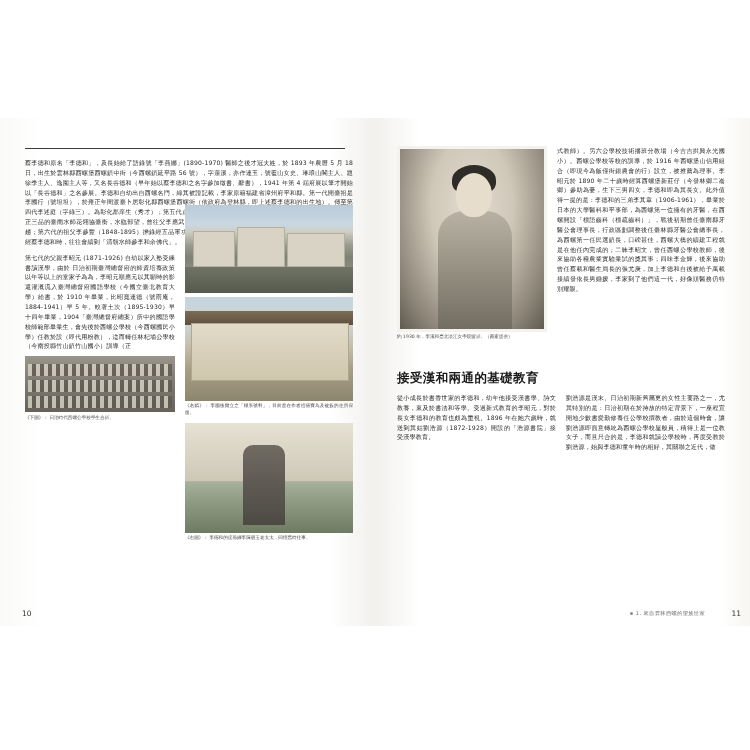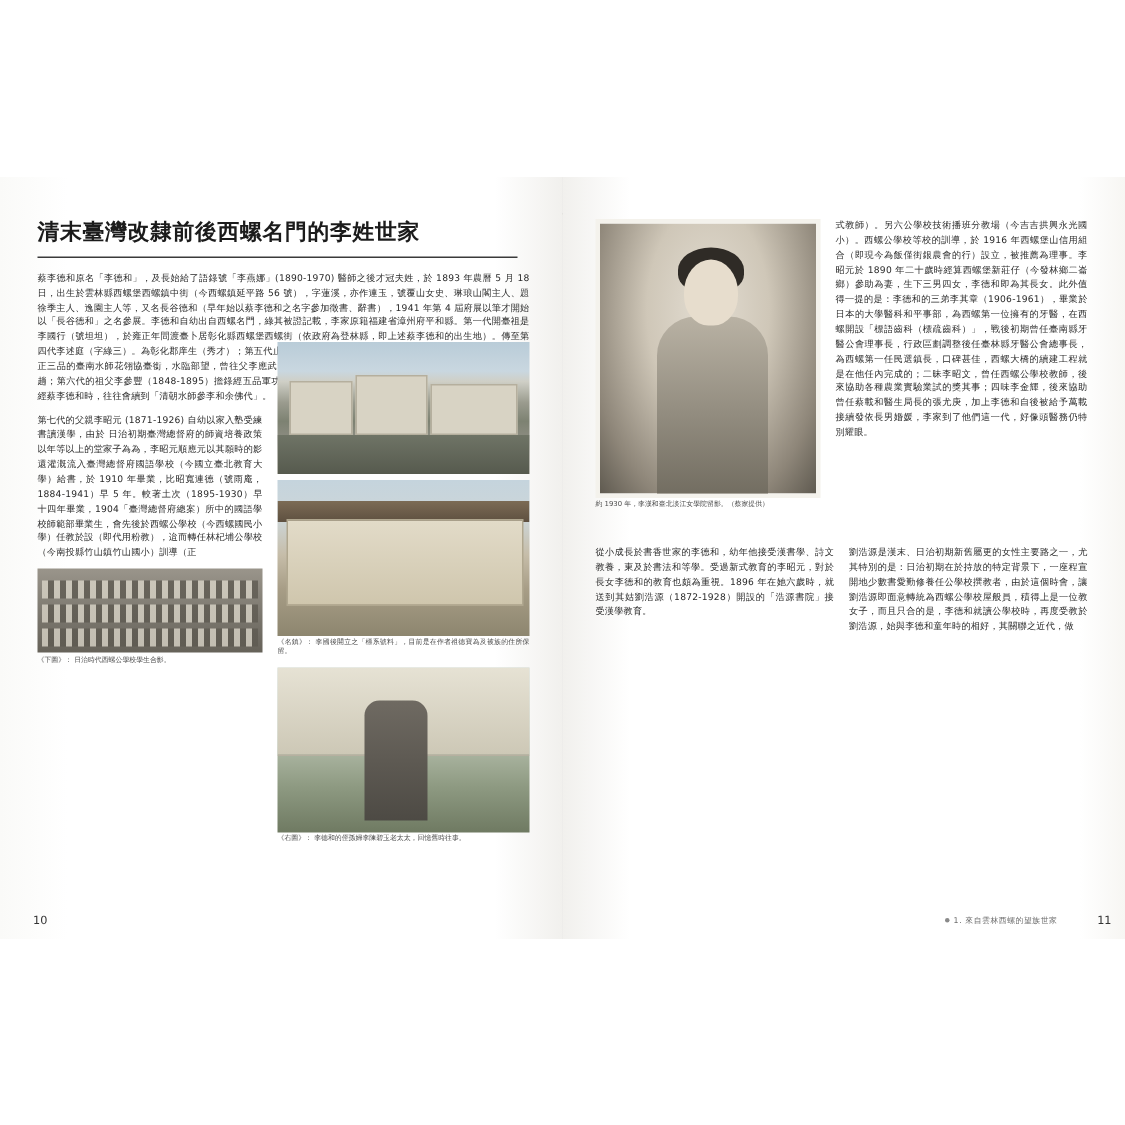--- a/index.html
+++ b/index.html
@@ -256,21 +256,20 @@
 <body>
 
 <div id="page">
   <div class="spread">
 
     <div class="top-rule"></div>
     <div class="gutter"></div>
 
     <div class="page-half page-left">
 
-      <h1 class="article-title">清末臺灣改隸前後西螺名門的李姓世家</h1>
       <div class="title-rule"></div>
 
       <div class="lp-text-top">
         <p class="body">蔡李德和原名「李德和」，及長始給了語錄號「李燕娜」(1890-1970) 醫師之後才冠夫姓，於 1893 年農曆 5 月 18 日，出生於雲林縣西螺堡西螺鎮中街（今西螺鎮延平路 56 號），字蓮溪，亦作連玉，號覆山女史、琳琅山閣主人、題徐季主人、逸園主人等，又名長谷德和（早年始以蔡李德和之名字參加徵書、辭書），1941 年第 4 屆府展以筆才開始以「長谷德和」之名參展。李德和自幼出自西螺名門，綠其被證記載，李家原籍福建省漳州府平和縣。第一代開臺祖是李國行（號坦坦），於雍正年間渡臺卜居彰化縣西螺堡西螺街（依政府為登林縣，即上述蔡李德和的出生地）。傳至第四代李述庭（字綠三）。為彰化郡庠生（秀才）；第五代止庭成、威魯年間出生：其官 3 等宦祖祖李三萬（朝宗）者至正三品的臺南水師花翎協臺銜，水臨部望，曾往父李應武（朝祥）官至武職千總，曾教授李三萬 官至臨臺水師中營總趟；第六代的祖父李參豐（1848-1895）擔錄經五品軍功，後來多為體格。由於其曾伯祖的官階為最高，因而看見介經蔡李德和時，往往會續到「清朝水師參李和余佛代」。</p>
       </div>
 
       <div class="lp-lower">
 
         <div class="lp-col-text">
           <p class="body">第七代的父親李昭元 (1871-1926) 自幼以家入塾受練書讀漢學，由於 日治初期臺灣總督府的師資培養政策以年等以上的堂家子為為，李昭元順應元以其願時的影還灌溉流入臺灣總督府國語學校（今國立臺北教育大學）給書，於 1910 年畢業，比昭寬連德（號雨庵，1884-1941）早 5 年。較著土次（1895-1930）早十四年畢業，1904「臺灣總督府總案）所中的國語學校師範部畢業生，會先後於西螺公學校（今西螺國民小學）任教於設（即代用粉教），迨而轉任林杞埔公學校（今南投縣竹山鎮竹山國小）訓導（正</p>
@@ -319,20 +318,21 @@
           </div>
           <div class="caption">約 1930 年，李漢和臺北淡江女學院留影。（蔡家提供）</div>
         </div>
 
         <div class="rp-col-text">
           <p class="body">式教師）。另六公學校技術播班分教場（今吉吉拱興永光國小）。西螺公學校等校的訓導，於 1916 年西螺堡山信用組合（即現今為飯僅街銀農會的行）設立，被推薦為理事。李昭元於 1890 年二十歲時經算西螺堡新莊仔（今發林鄉二崙鄉）參助為妻，生下三男四女，李德和即為其長女。此外值得一提的是：李德和的三弟李其章（1906-1961），畢業於日本的大學醫科和平事部，為西螺第一位擁有的牙醫，在西螺開設「標語齒科（標疏齒科）」，戰後初期曾任臺南縣牙醫公會理事長，行政區劃調整後任臺林縣牙醫公會總事長，為西螺第一任民選鎮長，口碑甚佳，西螺大橋的續建工程就是在他任內完成的；二昧李昭文，曾任西螺公學校教師，後來協助各種農業實驗業試的獎其事；四味李金輝，後來協助曾任蔡載和醫生局長的張尤庚，加上李德和自後被給予萬載接續發依長男婚媛，李家到了他們這一代，好像頭醫務仍特別耀眼。</p>
         </div>
       </div>
 
       <div class="rp-bottom">
+        <h2 class="section-title">接受漢和兩通的基礎教育</h2>
         <div class="two-col">
           <p class="body">從小成長於書香世家的李德和，幼年他接受漢書學、詩文教養，東及於書法和等學。受過新式教育的李昭元，對於長女李德和的教育也頗為重視。1896 年在她六歲時，就送到其姑劉浩源（1872-1928）開設的「浩源書院」接受漢學教育。</p>
           <p class="body">劉浩源是漢末、日治初期新舊屬更的女性主要路之一，尤其特別的是：日治初期在於持放的特定背景下，一座程宣開地少數書愛勤修養任公學校撰教者，由於這個時會，讓劉浩源即面意轉統為西螺公學校屋般員，積得上是一位教女子，而且只合的是，李德和就讀公學校時，再度受教於劉浩源，始與李德和童年時的相好，其關聯之近代，做</p>
         </div>
       </div>
 
       <div class="running-head rh-right">
         <span class="vert-dot"></span><span>1. 來自雲林西螺的望族世家</span>
       </div>
       <div class="folio folio-right">11</div>

